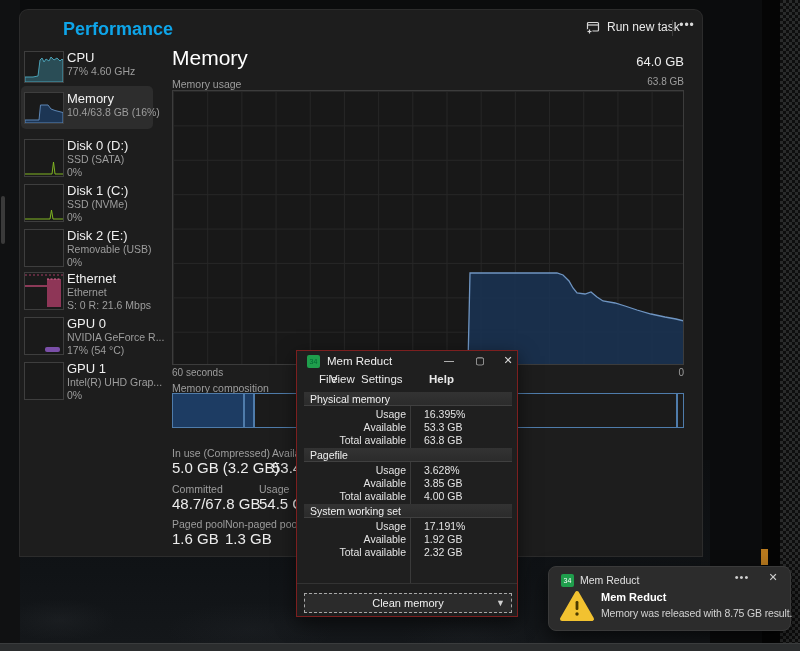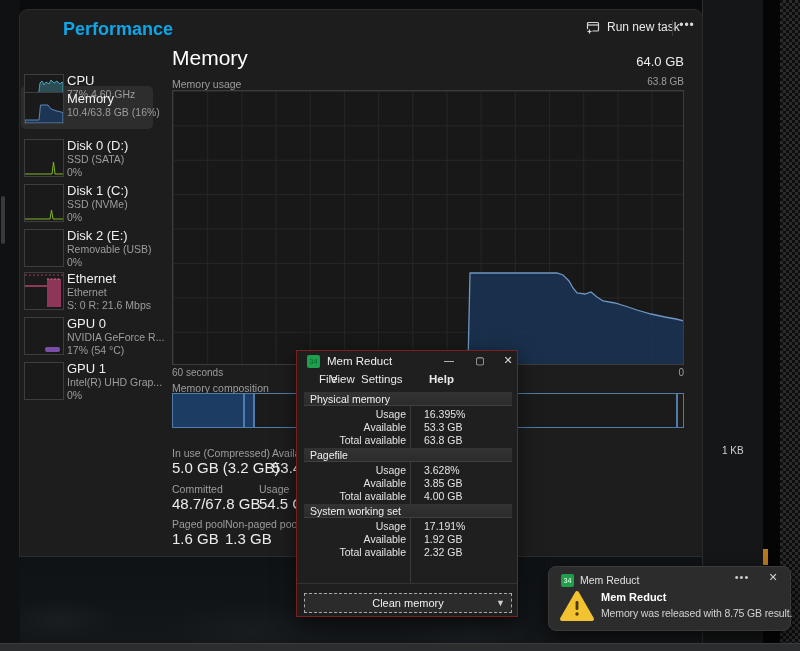--- a/index.html
+++ b/index.html
@@ -94,44 +94,41 @@
 
 <div class="screen">
 
   <div class="abs desktop-noise"></div>
   <div class="abs left-strip"></div>
   <div class="abs left-scrollbar"></div>
   <div class="abs edge-dither2"></div>
   <div class="abs edge-dither"></div>
   <div class="abs orange-fragment"></div>
 
-  <div class="abs strip-window">
-    <div class="abs strip-scale">1 KB</div>
-  </div>
 
   <div class="abs tm">
 
     <div class="abs tm-title">Performance</div>
 
     <div class="abs run-task">
       <svg width="14" height="14" viewBox="0 0 14 14">
         <rect x="1.5" y="2.5" width="11" height="8.5" rx="1" fill="none" stroke="#d8d8d8" stroke-width="1.2"></rect>
         <line x1="1.5" y1="5" x2="12.5" y2="5" stroke="#d8d8d8" stroke-width="1.2"></line>
         <rect x="0.5" y="8.5" width="6" height="6" rx="3" fill="#1d1d1d"></rect>
         <line x1="3.5" y1="9.5" x2="3.5" y2="13.5" stroke="#d8d8d8" stroke-width="1.2"></line>
         <line x1="1.5" y1="11.5" x2="5.5" y2="11.5" stroke="#d8d8d8" stroke-width="1.2"></line>
       </svg>
       <span class="run-task-label">Run new task</span>
     </div>
     <div class="abs tm-head-div"></div>
     <div class="abs tm-more">•••</div>
 
     <div class="abs sb-selected"></div>
 
-    <div class="abs sb-item" style="top:40px;height:38px;margin-top:23px;">
+    <div class="abs sb-item" style="top:40px;height:38px;">
       <svg class="sb-thumb" style="height:30px;" viewBox="0 0 38 30" preserveAspectRatio="none">
         <path d="M0,25 L8,25 L13,24 L15,8 L17,6 L19,10 L21,7 L24,9 L26,5 L29,8 L32,6 L35,9 L37,7 L38,8 L38,30 L0,30 Z" fill="rgba(61,139,160,.45)" stroke="#4aa0b5" stroke-width="1"></path>
       </svg>
       <div class="sb-texts">
         <div class="sb-label">CPU</div>
         <div class="sb-sub">77% 4.60 GHz</div>
       </div>
     </div>
 
     <div class="abs sb-item" style="top:81px;height:38px;">

